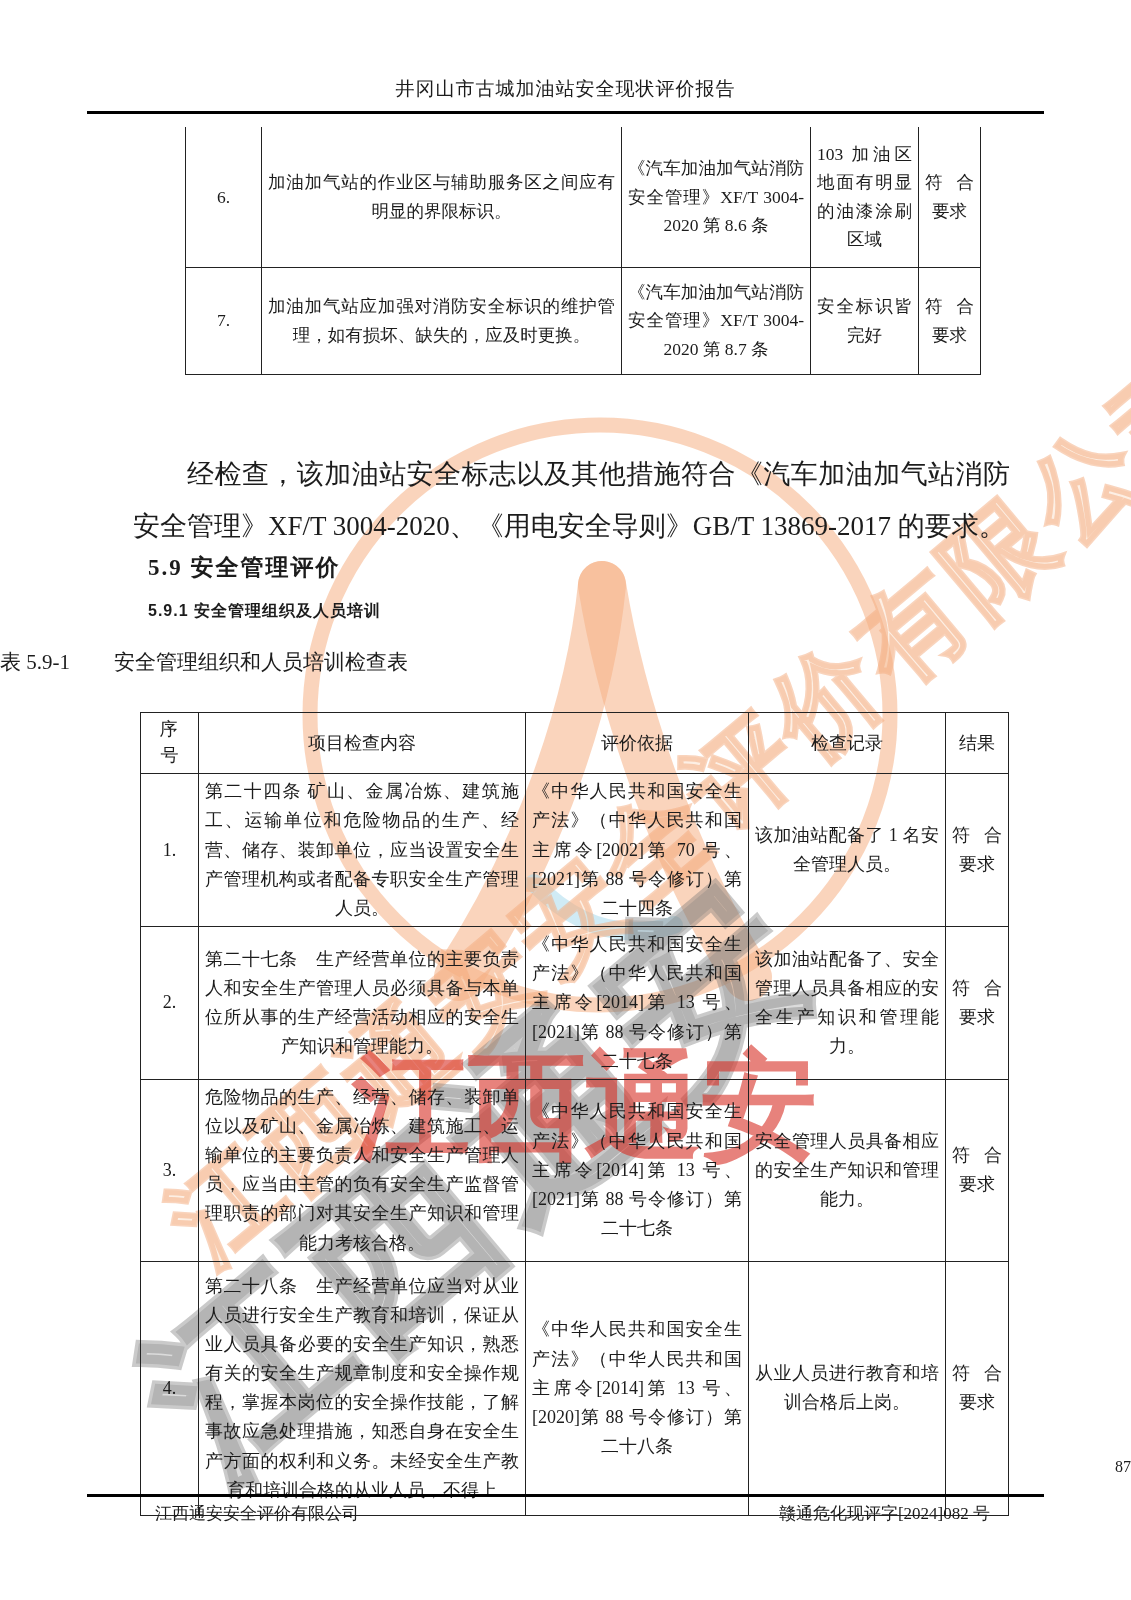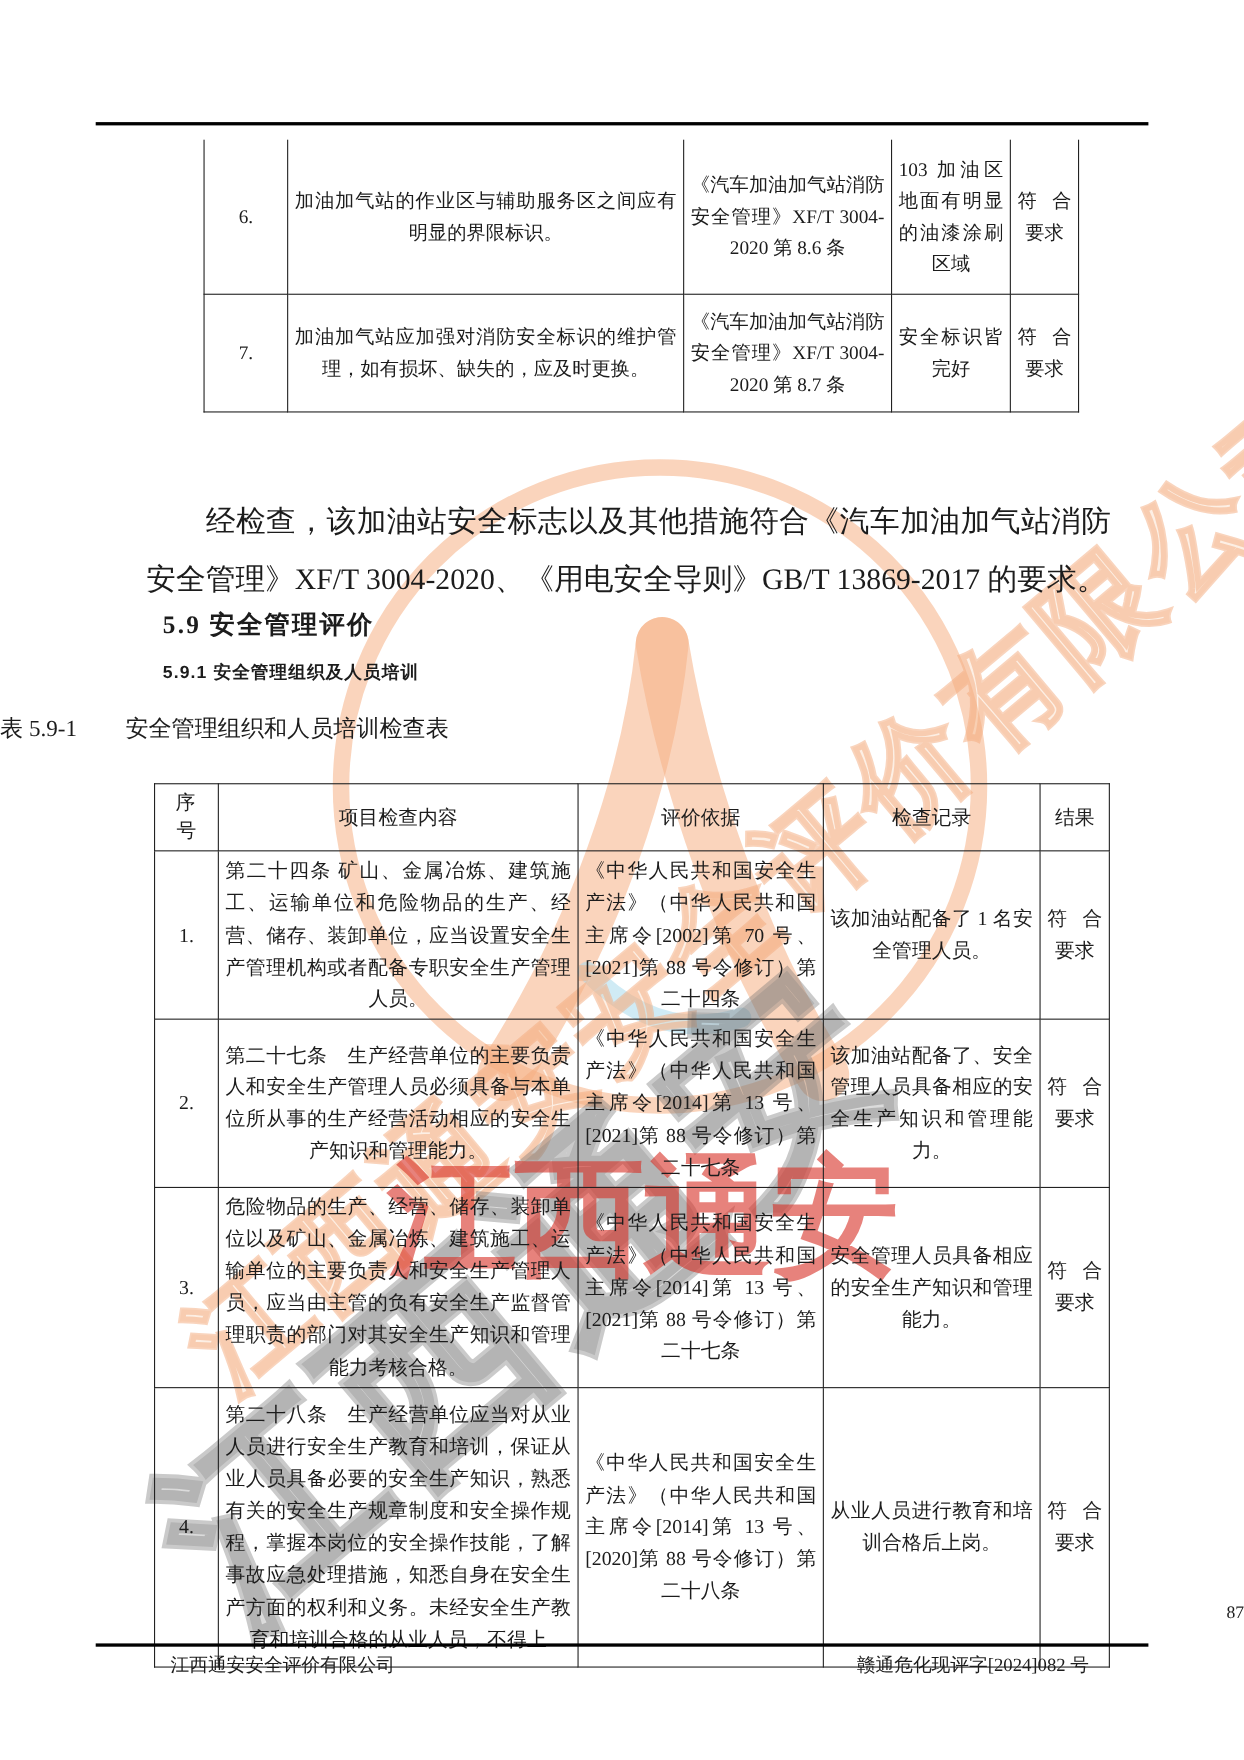--- a/index.html
+++ b/index.html
@@ -82,20 +82,21 @@
       <path d="M312 180 C 332 302 382 452 458 572" fill="none" stroke="#f5b185" stroke-width="48" stroke-linecap="round" opacity="0.55"></path>
       <path d="M244 478 Q 308 544 384 520" fill="none" stroke="#a9daec" stroke-width="18" stroke-linecap="round" opacity="0.55"></path>
     </svg>
     <div class="wm-orange-diag">江西通安安全评价有限公司</div>
     <div class="wm-gray-diag">江西通安</div>
     <div class="wm-red">江西通安</div>
   </div>
 
   <div class="layer-content">
 
+    <div class="doc-title">井冈山市古城加油站安全现状评价报告</div>
     <div class="rule rule-top"></div>
 
     <table class="t1">
       <colgroup>
           <col style="width:76px">
           <col style="width:360px">
           <col style="width:189px">
           <col style="width:108px">
           <col style="width:62px">
         </colgroup>

